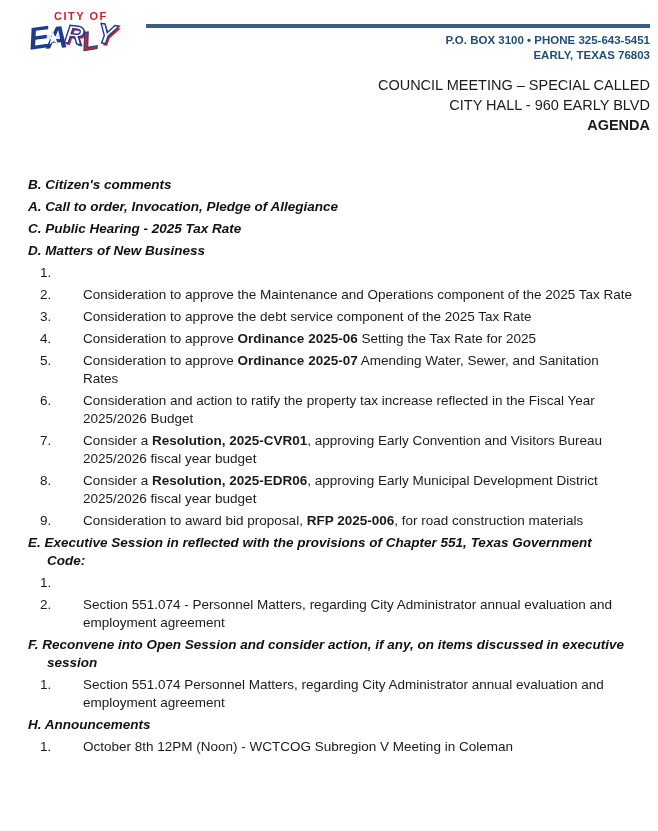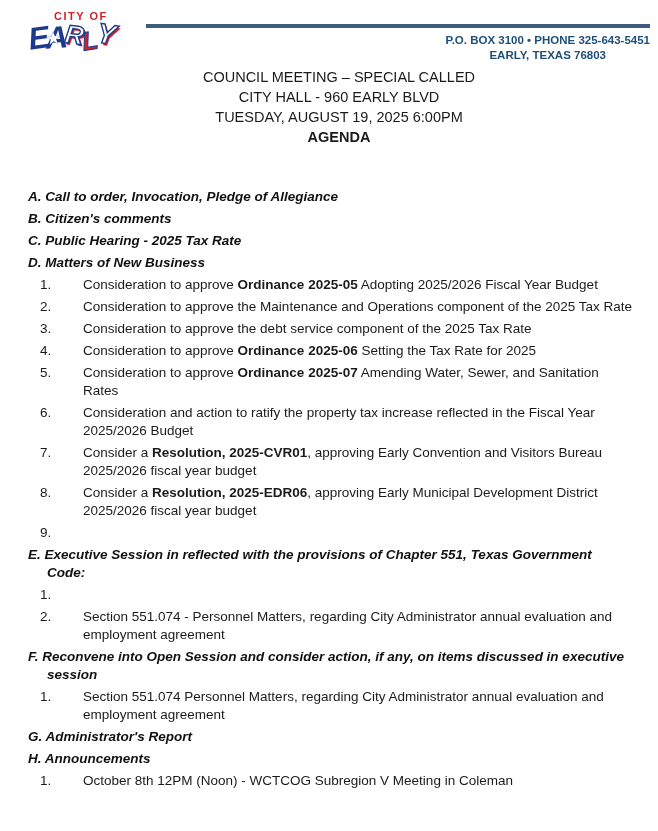--- a/index.html
+++ b/index.html
@@ -71,31 +71,30 @@
     font-size: 28px;
     transform: rotate(11deg) translateY(-3px);
     margin-left: 1px;
   }
 
   .hdr-right { flex: 1; padding-top: 14px; }
   .rule { height: 4px; background: #3d5d7d; width: 100%; }
   .addr-wrap { text-align: right; margin-top: 5px; }
   .addr {
     display: inline-block;
-    text-align: center;
     color: #1f4e79;
     font-weight: bold;
     font-size: 11.5px;
     line-height: 15px;
   }
 
   
   .title-block {
-    text-align: center;
-    margin-top: 4px;
+    text-align: right;
+    margin-top: 12px;
     font-size: 14.5px;
     line-height: 20px;
     color: #1b1b1b;
   }
   .title-block .agenda-line { font-weight: bold; }
 
   
   .agenda { margin-top: 41px; }
   .section-title {
     font-weight: bold;
@@ -141,40 +140,38 @@
           <div>P.O. BOX 3100 • PHONE 325-643-5451</div>
           <div>EARLY, TEXAS 76803</div>
         </div>
       </div>
     </div>
   </header>
 
   <div class="title-block">
     <div>COUNCIL MEETING – SPECIAL CALLED</div>
     <div>CITY HALL - 960 EARLY BLVD</div>
-    <div>TUESDAY, AUGUST 19, 2025 6:00PM</div>
     <div class="agenda-line">AGENDA</div>
   </div>
 
   <main class="agenda">
       <div class="section">
+        <div class="section-title">B. Citizen's comments</div>
+      </div>
+      <div class="section">
         <div class="section-title">A. Call to order, Invocation, Pledge of Allegiance</div>
       </div>
       <div class="section">
-        <div class="section-title">B. Citizen's comments</div>
-      </div>
-      <div class="section">
         <div class="section-title">C. Public Hearing - 2025 Tax Rate</div>
       </div>
       <div class="section">
         <div class="section-title">D. Matters of New Business</div>
         <div class="items">
           <div class="item">
             <span class="num">1.</span>
-            <span class="itext">Consideration to approve <b>Ordinance 2025-05</b> Adopting 2025/2026 Fiscal Year Budget</span>
           </div>
           <div class="item">
             <span class="num">2.</span>
             <span class="itext">Consideration to approve the Maintenance and Operations component of the 2025 Tax Rate</span>
           </div>
           <div class="item">
             <span class="num">3.</span>
             <span class="itext">Consideration to approve the debt service component of the 2025 Tax Rate</span>
           </div>
           <div class="item">
@@ -192,20 +189,21 @@
           <div class="item">
             <span class="num">7.</span>
             <span class="itext">Consider a <b>Resolution, 2025-CVR01</b>, approving Early Convention and Visitors Bureau 2025/2026 fiscal year budget</span>
           </div>
           <div class="item">
             <span class="num">8.</span>
             <span class="itext">Consider a <b>Resolution, 2025-EDR06</b>, approving Early Municipal Development District 2025/2026 fiscal year budget</span>
           </div>
           <div class="item">
             <span class="num">9.</span>
+            <span class="itext">Consideration to award bid proposal, <b>RFP 2025-006</b>, for road construction materials</span>
           </div>
         </div>
       </div>
       <div class="section">
         <div class="section-title">E. Executive Session in reflected with the provisions of Chapter 551, Texas Government Code:</div>
         <div class="items">
           <div class="item">
             <span class="num">1.</span>
           </div>
           <div class="item">
@@ -217,23 +215,20 @@
       <div class="section">
         <div class="section-title">F. Reconvene into Open Session and consider action, if any, on items discussed in executive session</div>
         <div class="items">
           <div class="item">
             <span class="num">1.</span>
             <span class="itext">Section 551.074 Personnel Matters, regarding City Administrator annual evaluation and employment agreement</span>
           </div>
         </div>
       </div>
       <div class="section">
-        <div class="section-title">G. Administrator's Report</div>
-      </div>
-      <div class="section">
         <div class="section-title">H. Announcements</div>
         <div class="items">
           <div class="item">
             <span class="num">1.</span>
             <span class="itext">October 8th 12PM (Noon) - WCTCOG Subregion V Meeting in Coleman</span>
           </div>
         </div>
       </div>
     </main>
 

